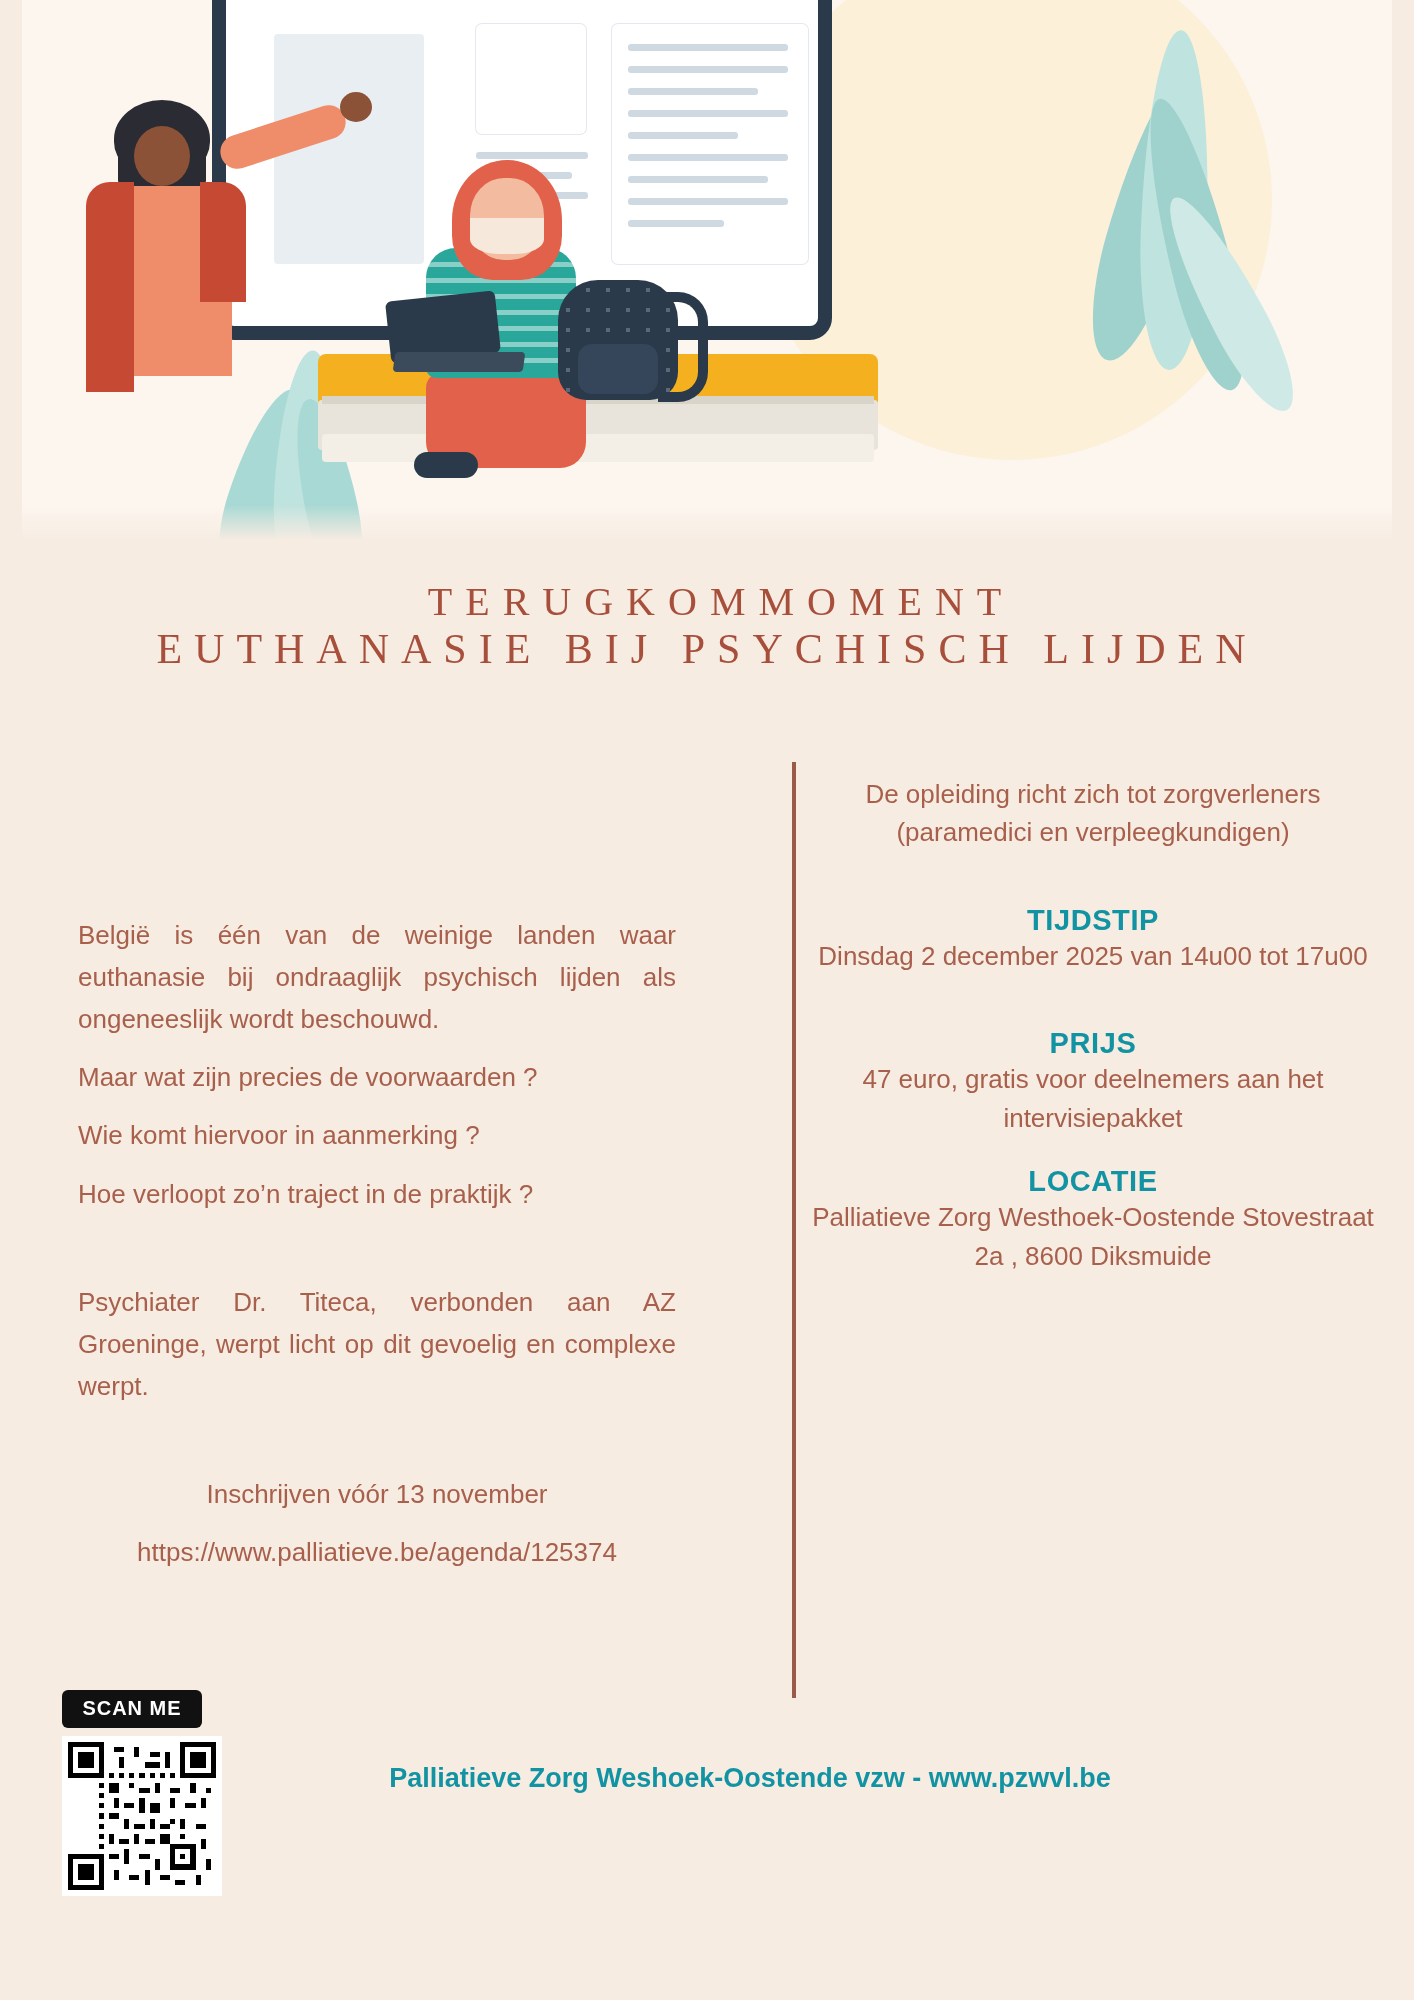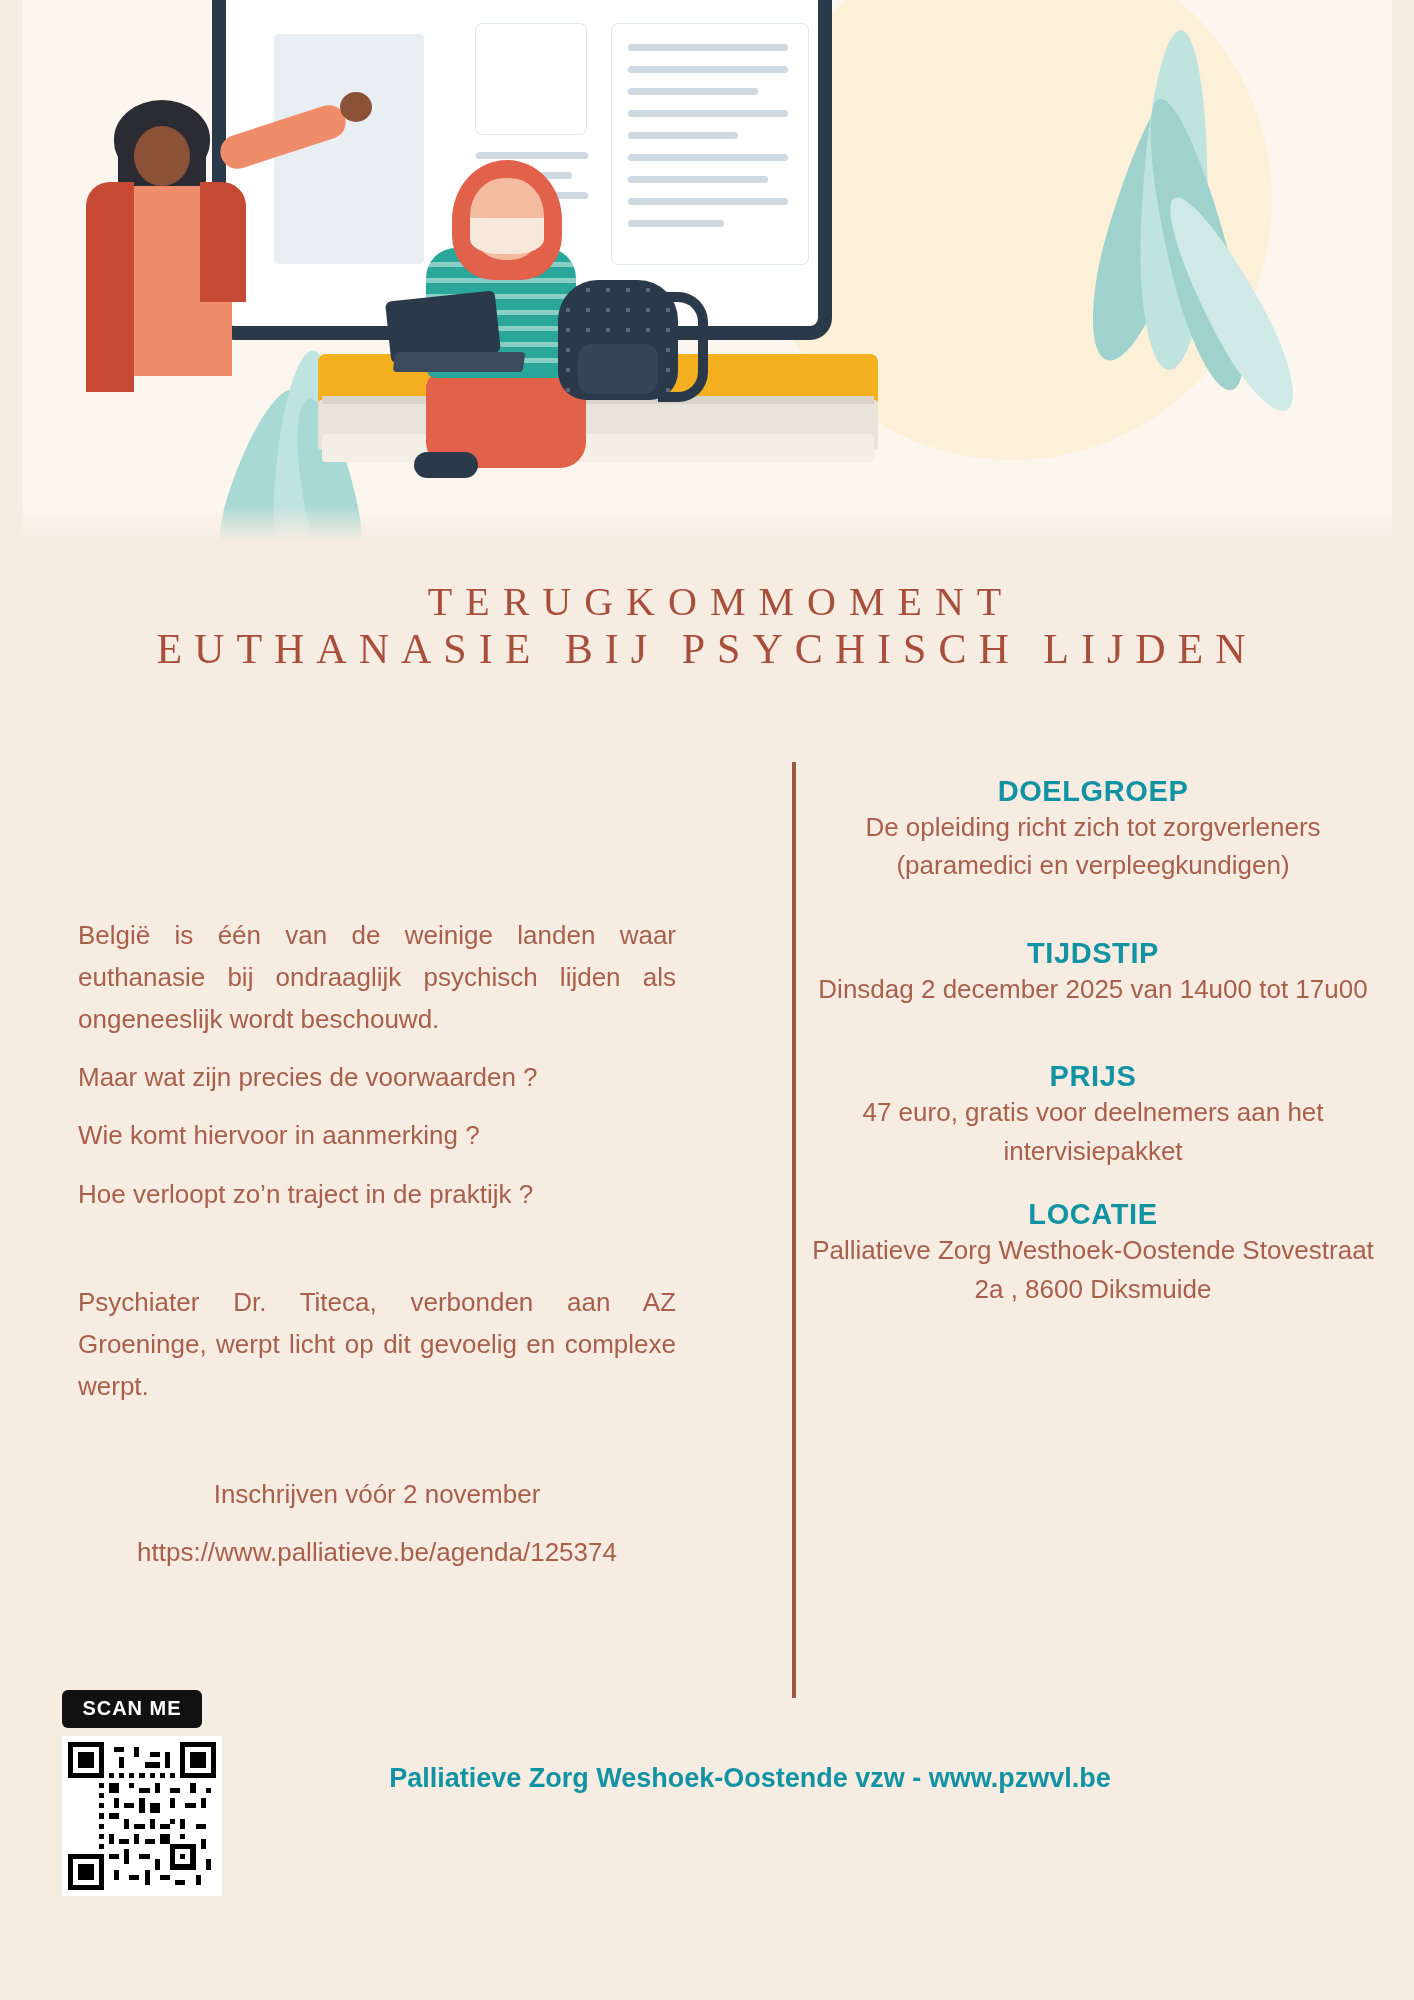--- a/index.html
+++ b/index.html
@@ -307,26 +307,25 @@
   <div class="divider"></div>
 
   <div class="left-col">
     <p class="just">België is één van de weinige landen waar euthanasie bij ondraaglijk psychisch lijden als ongeneeslijk wordt beschouwd.</p>
     <p>Maar wat zijn precies de voorwaarden ?</p>
     <p>Wie komt hiervoor in aanmerking ?</p>
     <p>Hoe verloopt zo’n traject in de praktijk ?</p>
     <div class="left-spacer"></div>
     <p class="just">Psychiater Dr. Titeca, verbonden aan AZ Groeninge, werpt licht op dit gevoelig en complexe werpt.</p>
     <div class="left-spacer"></div>
-    <p class="left-center">Inschrijven vóór 2 november</p>
+    <p class="left-center">Inschrijven vóór 13 november</p>
     <p class="left-center">https://www.palliatieve.be/agenda/125374</p>
   </div>
 
   <div class="right-col">
-    <div class="rc-head">DOELGROEP</div>
     <div class="rc-body">De opleiding richt zich tot zorgverleners (paramedici en verpleegkundigen)</div>
     <div class="rc-gap-lg"></div>
     <div class="rc-head">TIJDSTIP</div>
     <div class="rc-body">Dinsdag 2 december 2025 van 14u00 tot 17u00</div>
     <div class="rc-gap-lg"></div>
     <div class="rc-head">PRIJS</div>
     <div class="rc-body">47  euro, gratis voor deelnemers aan het intervisiepakket</div>
     <div class="rc-gap-sm"></div>
     <div class="rc-head">LOCATIE</div>
     <div class="rc-body">Palliatieve Zorg Westhoek-Oostende Stovestraat 2a , 8600 Diksmuide</div>

